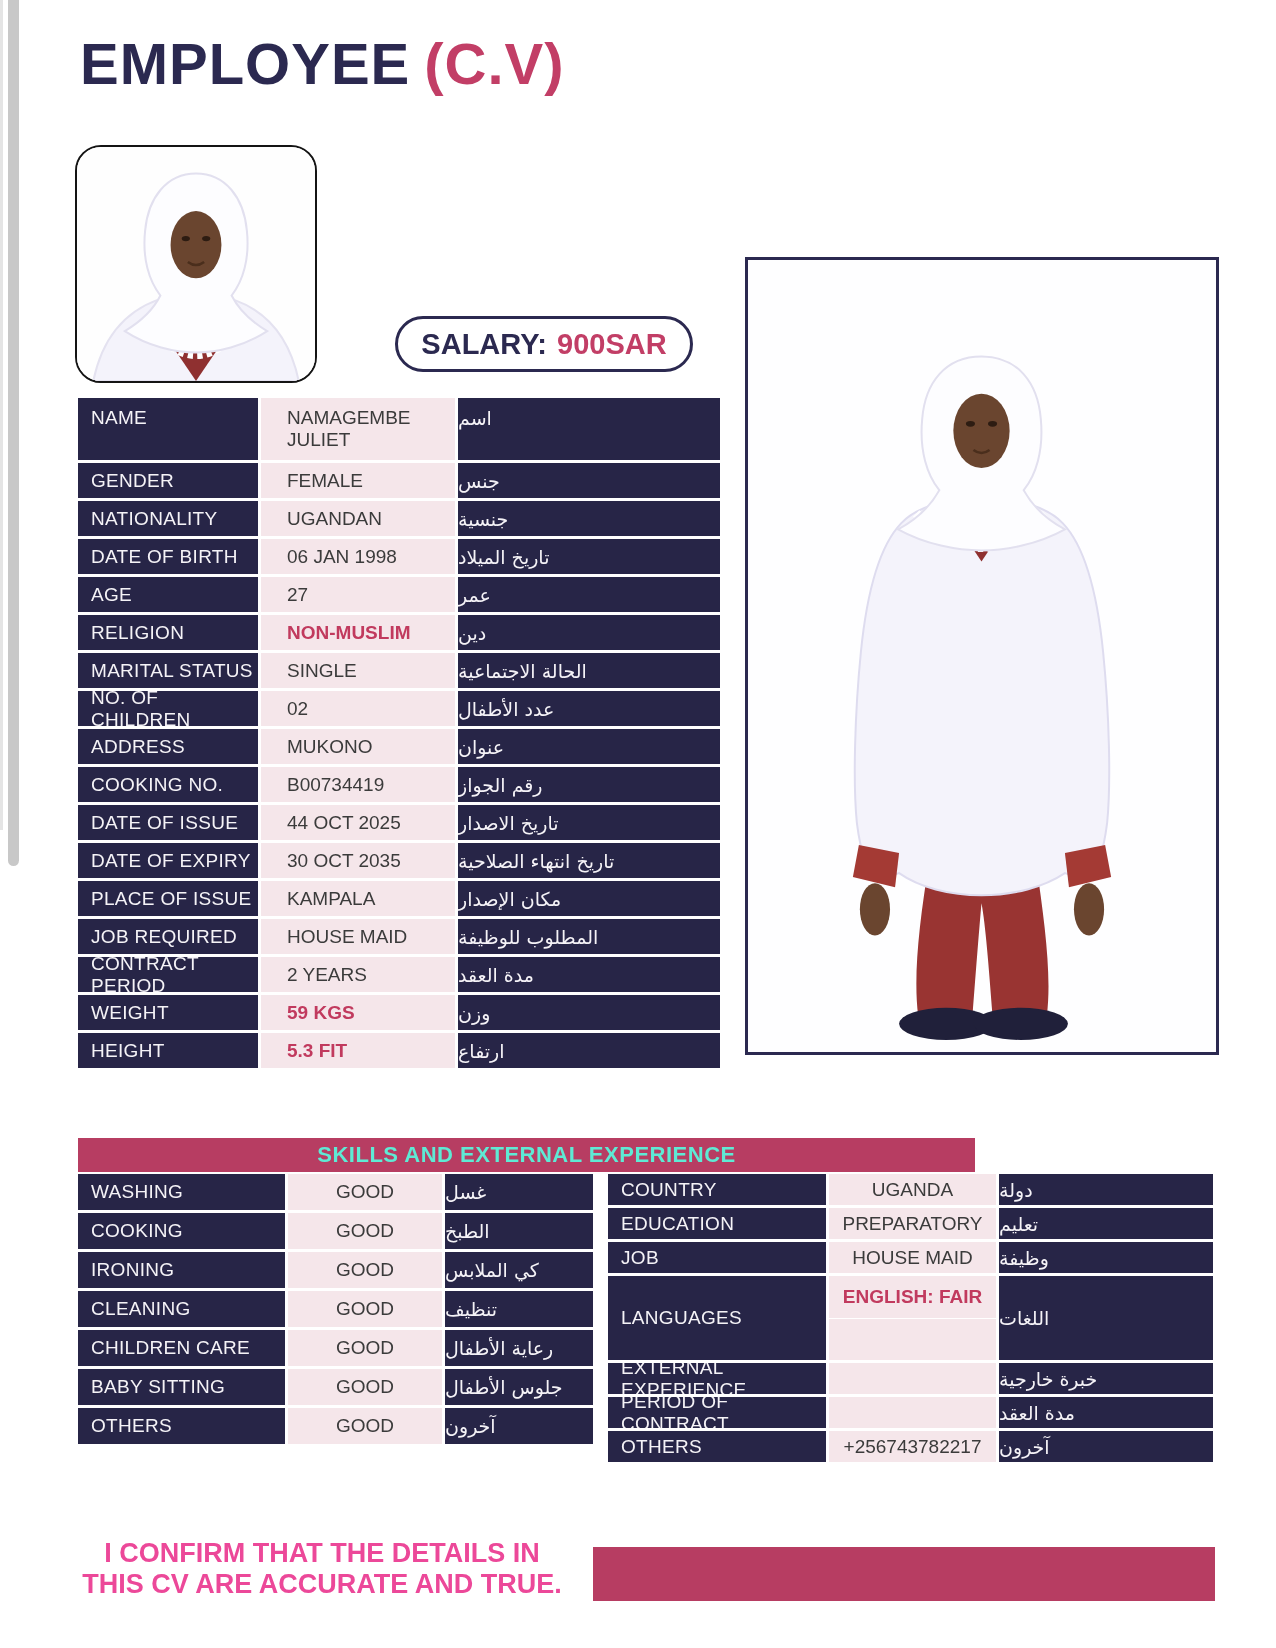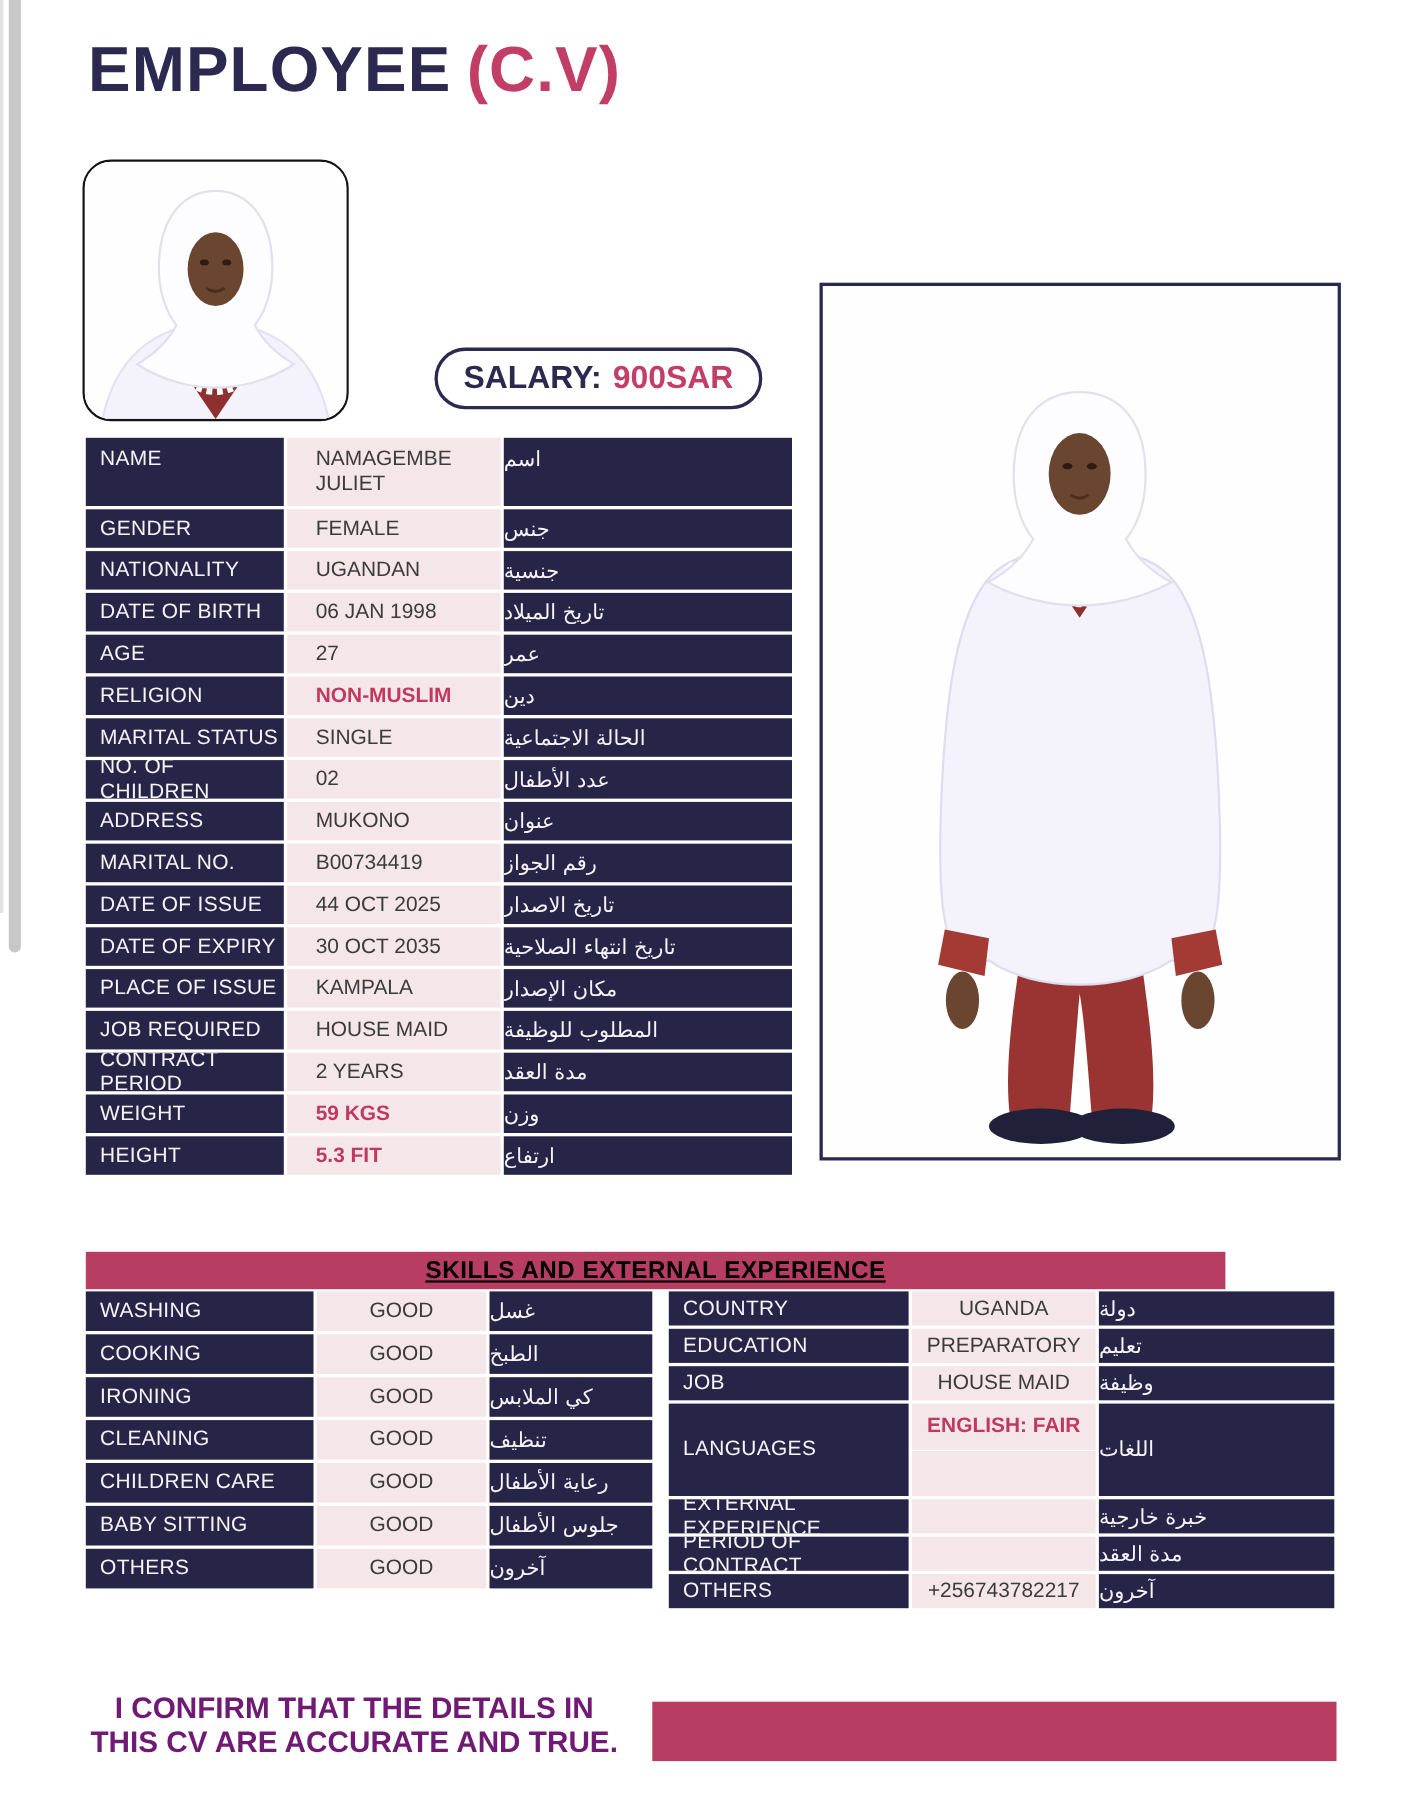--- a/index.html
+++ b/index.html
@@ -43,34 +43,34 @@
   .hl{color:#c13a5e;font-weight:bold;}
   .vstack{display:flex;flex-direction:column;gap:1px;}
   .vstack .cell{flex:1;}
 
   .profile{left:78px;top:398px;}
   .profile .trow{grid-template-columns:180px 194px 262px;height:35px;}
   .profile .trow:first-child{height:62px;}
   .profile .trow:first-child .cell{align-items:flex-start;padding-top:9px;}
 
   
-  .skills-header{position:absolute;left:78px;top:1138px;width:1036px;height:34px;
-                 background:#b73d62;color:#000000;font-size:22px;font-weight:800;
-                 display:flex;align-items:center;justify-content:center;letter-spacing:.5px;text-decoration:underline;}
+  .skills-header{position:absolute;left:78px;top:1138px;width:897px;height:34px;
+                 background:#b73d62;color:#5eead4;font-size:22px;font-weight:800;
+                 display:flex;align-items:center;justify-content:center;letter-spacing:.5px;}
   .skills{left:78px;top:1174px;}
   .skills .trow{grid-template-columns:207px 154px 148px;height:36px;}
   .skills .val{justify-content:center;padding-left:0;}
   .details{left:608px;top:1174px;}
   .details .trow{grid-template-columns:218px 167px 214px;height:31px;}
   .details .trow.tall{height:84px;}
   .details .val{justify-content:center;padding-left:0;}
 
   
   .confirm-text{position:absolute;left:62px;top:1538px;width:520px;text-align:center;
-                font-size:27px;font-weight:800;color:#701a75;line-height:31px;}
+                font-size:27px;font-weight:800;color:#ec4899;line-height:31px;}
   .footer-bar{position:absolute;left:593px;top:1547px;width:622px;height:54px;background:#b73d62;}
 </style>
 </head>
 <body>
 
 <div class="page">
 
   <div class="edge-line"></div>
   <div class="scrollbar"></div>
 
@@ -173,21 +173,21 @@
         <div class="cell lbl">NO. OF CHILDREN</div>
         <div class="cell val">02</div>
         <div class="cell ara">عدد الأطفال</div>
       </div>
       <div class="trow">
         <div class="cell lbl">ADDRESS</div>
         <div class="cell val">MUKONO</div>
         <div class="cell ara">عنوان</div>
       </div>
       <div class="trow">
-        <div class="cell lbl">MARITAL NO.</div>
+        <div class="cell lbl">COOKING NO.</div>
         <div class="cell val">B00734419</div>
         <div class="cell ara">رقم الجواز</div>
       </div>
       <div class="trow">
         <div class="cell lbl">DATE OF ISSUE</div>
         <div class="cell val">44 OCT 2025</div>
         <div class="cell ara">تاريخ الاصدار</div>
       </div>
       <div class="trow">
         <div class="cell lbl">DATE OF EXPIRY</div>

